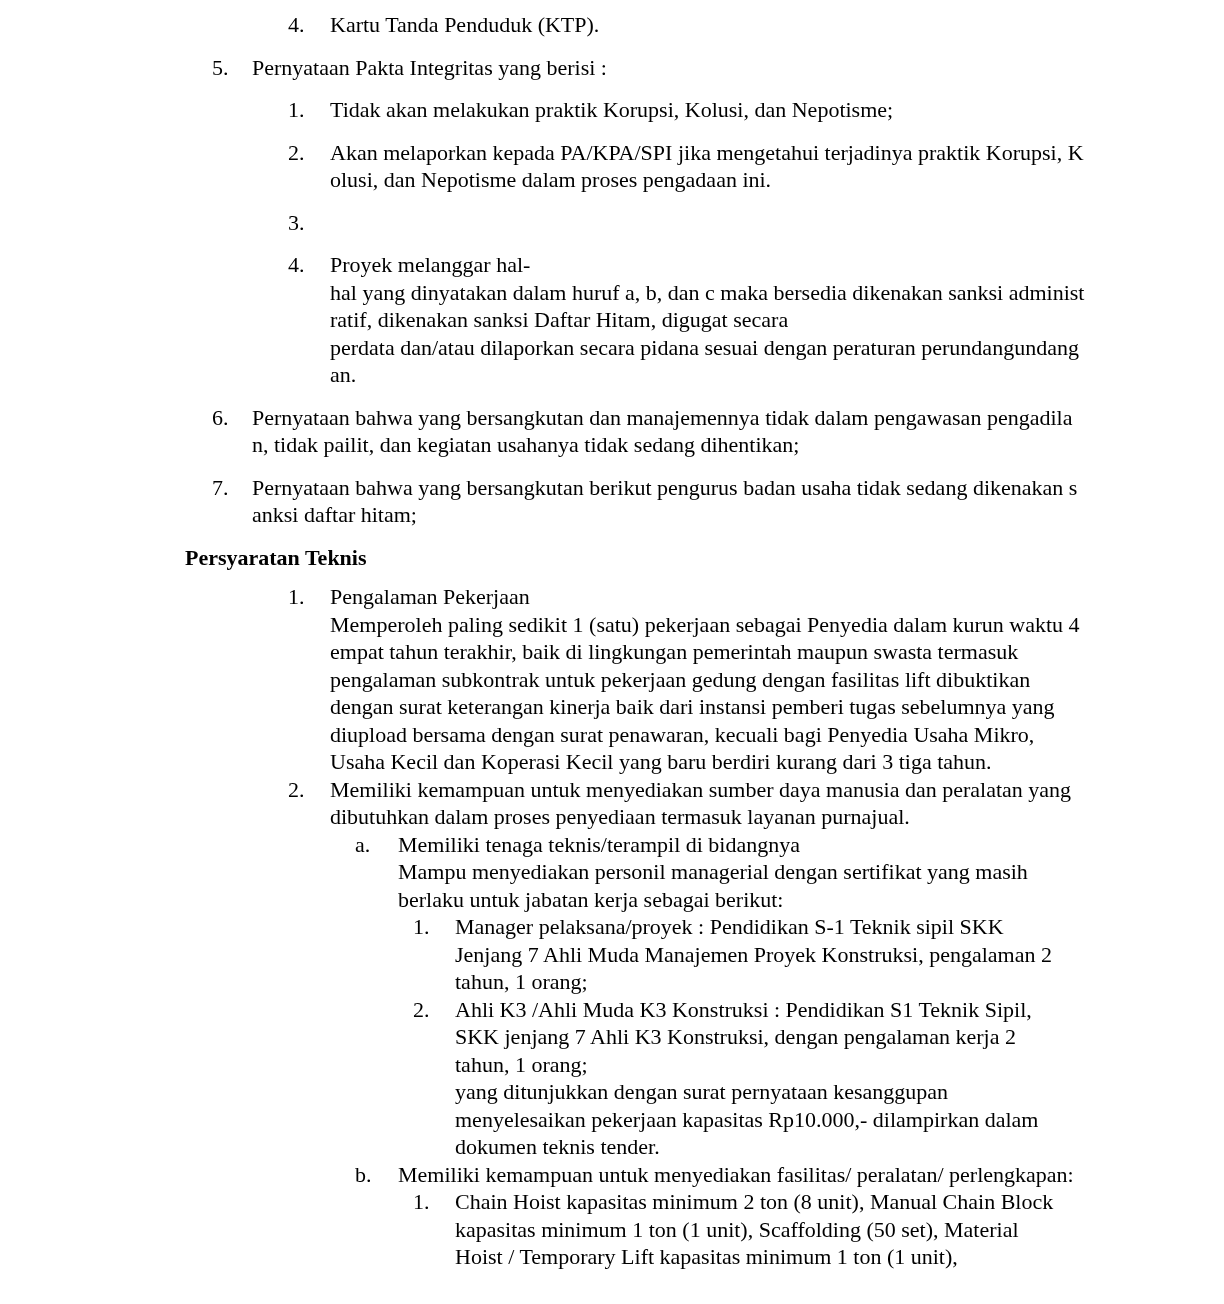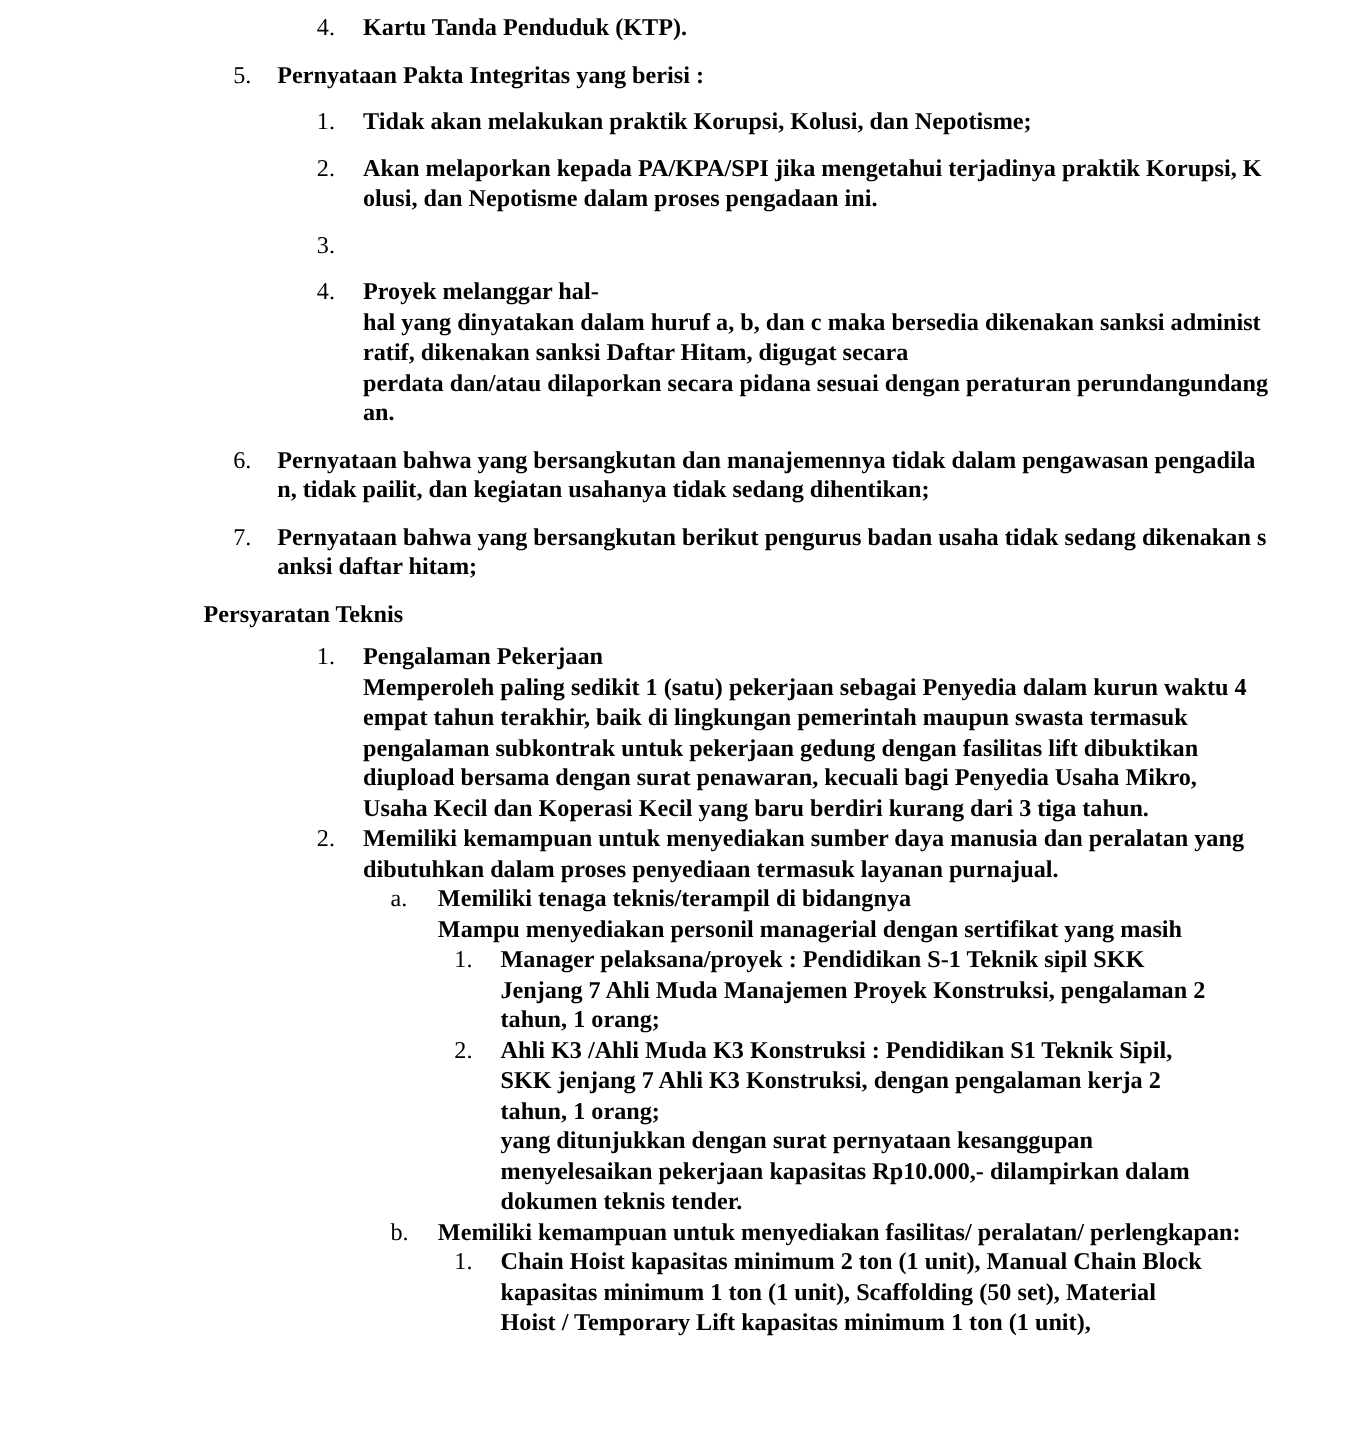--- a/index.html
+++ b/index.html
@@ -34,21 +34,21 @@
   }
   .level-A { padding-left: 212px; }
   .level-A > .marker { width: 40px; }
   .level-B { padding-left: 288px; }
   .level-B > .marker { width: 42px; }
   .level-C { padding-left: 355px; }
   .level-C > .marker { width: 43px; }
   .level-D { padding-left: 413px; }
   .level-D > .marker { width: 42px; }
   .text { flex: 0 0 auto; }
-  .line { white-space: pre; font-weight: bold; }
+  .line { white-space: pre; }
   .heading {
     margin: 0 0 12px 185px;
     font-weight: bold;
   }
 </style>
 </head>
 <body>
 
 <div class="doc">
   <div class="admin-list">
@@ -107,36 +107,38 @@
     </div>
   <div class="heading">Persyaratan Teknis</div>
   <div class="tech-list">
       <div class="item level-B">
         <span class="marker">1.</span>
         <div class="text">
           <div class="line">Pengalaman Pekerjaan</div>
           <div class="line">Memperoleh paling sedikit 1 (satu) pekerjaan sebagai Penyedia dalam kurun waktu 4</div>
           <div class="line">empat tahun terakhir, baik di lingkungan pemerintah maupun swasta termasuk</div>
           <div class="line">pengalaman subkontrak untuk pekerjaan gedung dengan fasilitas lift dibuktikan</div>
+          <div class="line">dengan surat keterangan kinerja baik dari instansi pemberi tugas sebelumnya yang</div>
           <div class="line">diupload bersama dengan surat penawaran, kecuali bagi Penyedia Usaha Mikro,</div>
           <div class="line">Usaha Kecil dan Koperasi Kecil yang baru berdiri kurang dari 3 tiga tahun.</div>
         </div>
       </div>
       <div class="item level-B">
         <span class="marker">2.</span>
         <div class="text">
           <div class="line">Memiliki kemampuan untuk menyediakan sumber daya manusia dan peralatan yang</div>
           <div class="line">dibutuhkan dalam proses penyediaan termasuk layanan purnajual.</div>
         </div>
       </div>
       <div class="item level-C">
         <span class="marker">a.</span>
         <div class="text">
           <div class="line">Memiliki tenaga teknis/terampil di bidangnya</div>
           <div class="line">Mampu menyediakan personil managerial dengan sertifikat yang masih</div>
+          <div class="line">berlaku untuk jabatan kerja sebagai berikut:</div>
         </div>
       </div>
       <div class="item level-D">
         <span class="marker">1.</span>
         <div class="text">
           <div class="line">Manager pelaksana/proyek : Pendidikan S-1 Teknik sipil SKK</div>
           <div class="line">Jenjang 7 Ahli Muda Manajemen Proyek Konstruksi, pengalaman 2</div>
           <div class="line">tahun, 1 orang;</div>
         </div>
       </div>
@@ -153,19 +155,19 @@
       </div>
       <div class="item level-C">
         <span class="marker">b.</span>
         <div class="text">
           <div class="line">Memiliki kemampuan untuk menyediakan fasilitas/ peralatan/ perlengkapan:</div>
         </div>
       </div>
       <div class="item level-D">
         <span class="marker">1.</span>
         <div class="text">
-          <div class="line">Chain Hoist kapasitas minimum 2 ton (1 unit), Manual Chain Block</div>
+          <div class="line">Chain Hoist kapasitas minimum 2 ton (8 unit), Manual Chain Block</div>
           <div class="line">kapasitas minimum 1 ton (1 unit), Scaffolding (50 set), Material</div>
           <div class="line">Hoist / Temporary Lift kapasitas minimum 1 ton (1 unit),</div>
         </div>
       </div>
     </div>
 </div>
 
 </body></html>

